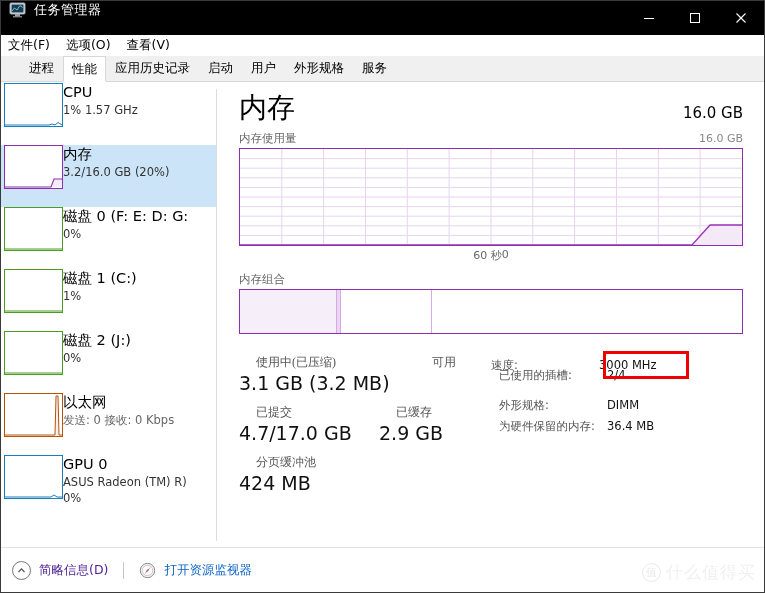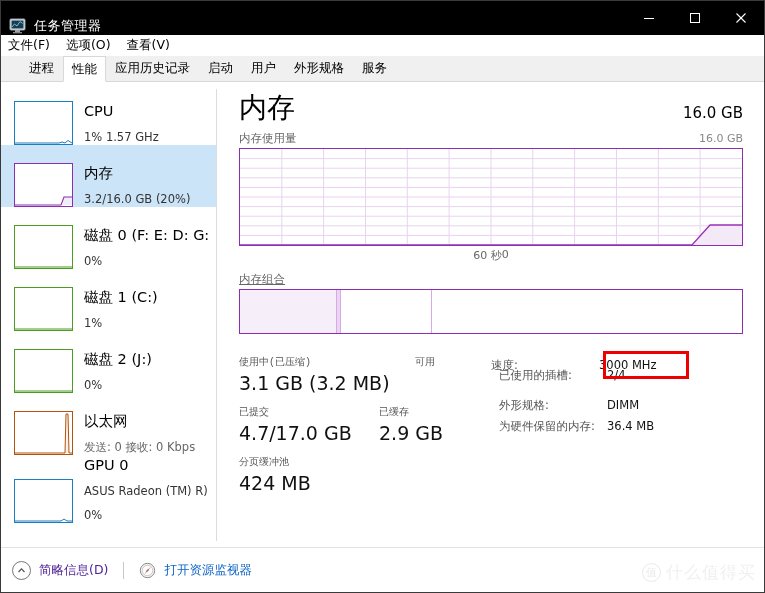--- a/index.html
+++ b/index.html
@@ -14,21 +14,21 @@
     width: 765px; height: 593px;
     background: #ffffff;
     border: 1px solid #3a3a3a;
     overflow: hidden;
   }
 
   
   .titlebar {
     position: absolute; left: 0; top: 0; width: 763px; height: 34px;
     background: #000000;
-    display: flex; align-items: flex-end;
+    display: flex; align-items: flex-start;
   }
   .title-icon {
     width: 18px; height: 18px; margin-left: 8px; margin-right: 7px;
     position: relative; flex: 0 0 auto;
   }
   .title-text {
     color: #ffffff; font-size: 13px; letter-spacing: .5px;
     font-family: "DejaVu Sans", "Liberation Sans", sans-serif;
   }
   .winbtns { margin-left: auto; display: flex; height: 34px; }
@@ -69,35 +69,35 @@
   
   .sidebar {
     position: absolute; left: 0; top: 82px; width: 215px; height: 464px;
     background: #ffffff; overflow: hidden;
   }
   .sidebar-sep {
     position: absolute; left: 215px; top: 88px; width: 1px; height: 452px;
     background: #dcdcdc;
   }
   .sb-item {
-    position: relative; display: flex; align-items: flex-end;
-    height: 62px; padding-left: 13px; gap: 11px;
+    position: relative; display: flex; align-items: flex-start;
+    height: 62px; padding-left: 3px; 
   }
   .sb-item.selected { background: #cce4f7; }
   .sb-thumb {
     width: 59px; height: 44px; background: #ffffff;
     border: 1.4px solid #888; flex: 0 0 auto; position: relative; overflow: hidden;
   }
   .sb-thumb svg { position: absolute; left: 0; top: 0; }
   .sb-text { display: flex; flex-direction: column; justify-content: center;
     overflow: hidden; white-space: nowrap; }
   .sb-title { font-size: 14.5px; color: #000; line-height: 19px;
     font-family: "DejaVu Sans", "Liberation Sans", sans-serif; }
   .sb-sub { font-size: 11.5px; color: #333; line-height: 16px;
-    font-family: "DejaVu Sans", "Liberation Sans", sans-serif; margin-top: 8px; }
+    font-family: "DejaVu Sans", "Liberation Sans", sans-serif; }
   .sb-sub.gray { color: #666; }
 
   
   .content {
     position: absolute; left: 216px; top: 82px; width: 547px; height: 464px;
     background: #ffffff;
   }
   .hdr-row {
     position: absolute; left: 22px; top: 8px; width: 504px;
     display: flex; align-items: flex-end; justify-content: space-between;
@@ -123,34 +123,34 @@
   .graph svg { display: block; }
 
   .axis-row {
     position: absolute; left: 22px; top: 165px; width: 504px;
     display: flex; justify-content: center;
   }
   .axis-lbl { font-size: 11px; color: #666;
     font-family: "DejaVu Sans", "Liberation Sans", sans-serif; }
 
   .comp-lbl { position: absolute; left: 22px; top: 189px; font-size: 11.5px; color: #666;
-    font-family: "DejaVu Sans", "Liberation Sans", sans-serif; text-decoration: underline; }
+    font-family: "DejaVu Sans", "Liberation Sans", sans-serif; }
   .compbar {
     position: absolute; left: 22px; top: 206px; width: 504px; height: 45px;
     border: 1.4px solid #8b2fb0; background: #ffffff; overflow: hidden;
     display: flex;
   }
   .seg { height: 100%; }
   .seg-divider { width: 1px; height: 100%; background: #d9a8e8; }
 
   
   .stats { position: absolute; left: 22px; top: 272px; width: 512px; height: 150px; }
   .stat-block { position: absolute; }
-  .stat-lbl { font-size: 10px; color: #555; line-height: 15px; white-space: nowrap;
-    font-family: Liberation Mono, monospace; }
+  .stat-lbl { font-size: 12px; color: #555; line-height: 15px; white-space: nowrap;
+    font-family: Liberation Serif, serif; margin-left: 17px; }
   .stat-val { font-size: 19px; color: #111; line-height: 26px; white-space: nowrap;
     font-family: "DejaVu Sans", "Liberation Sans", sans-serif; }
 
   .kv { position: absolute; display: flex; font-size: 11.5px; line-height: 17.5px;
     white-space: nowrap; font-family: "DejaVu Sans", "Liberation Sans", sans-serif; }
   .kv .k { color: #555; width: 108px; }
   .kv .v { color: #111; }
 
   .redbox {
     position: absolute; border: 3px solid #ee0000; background: transparent;

